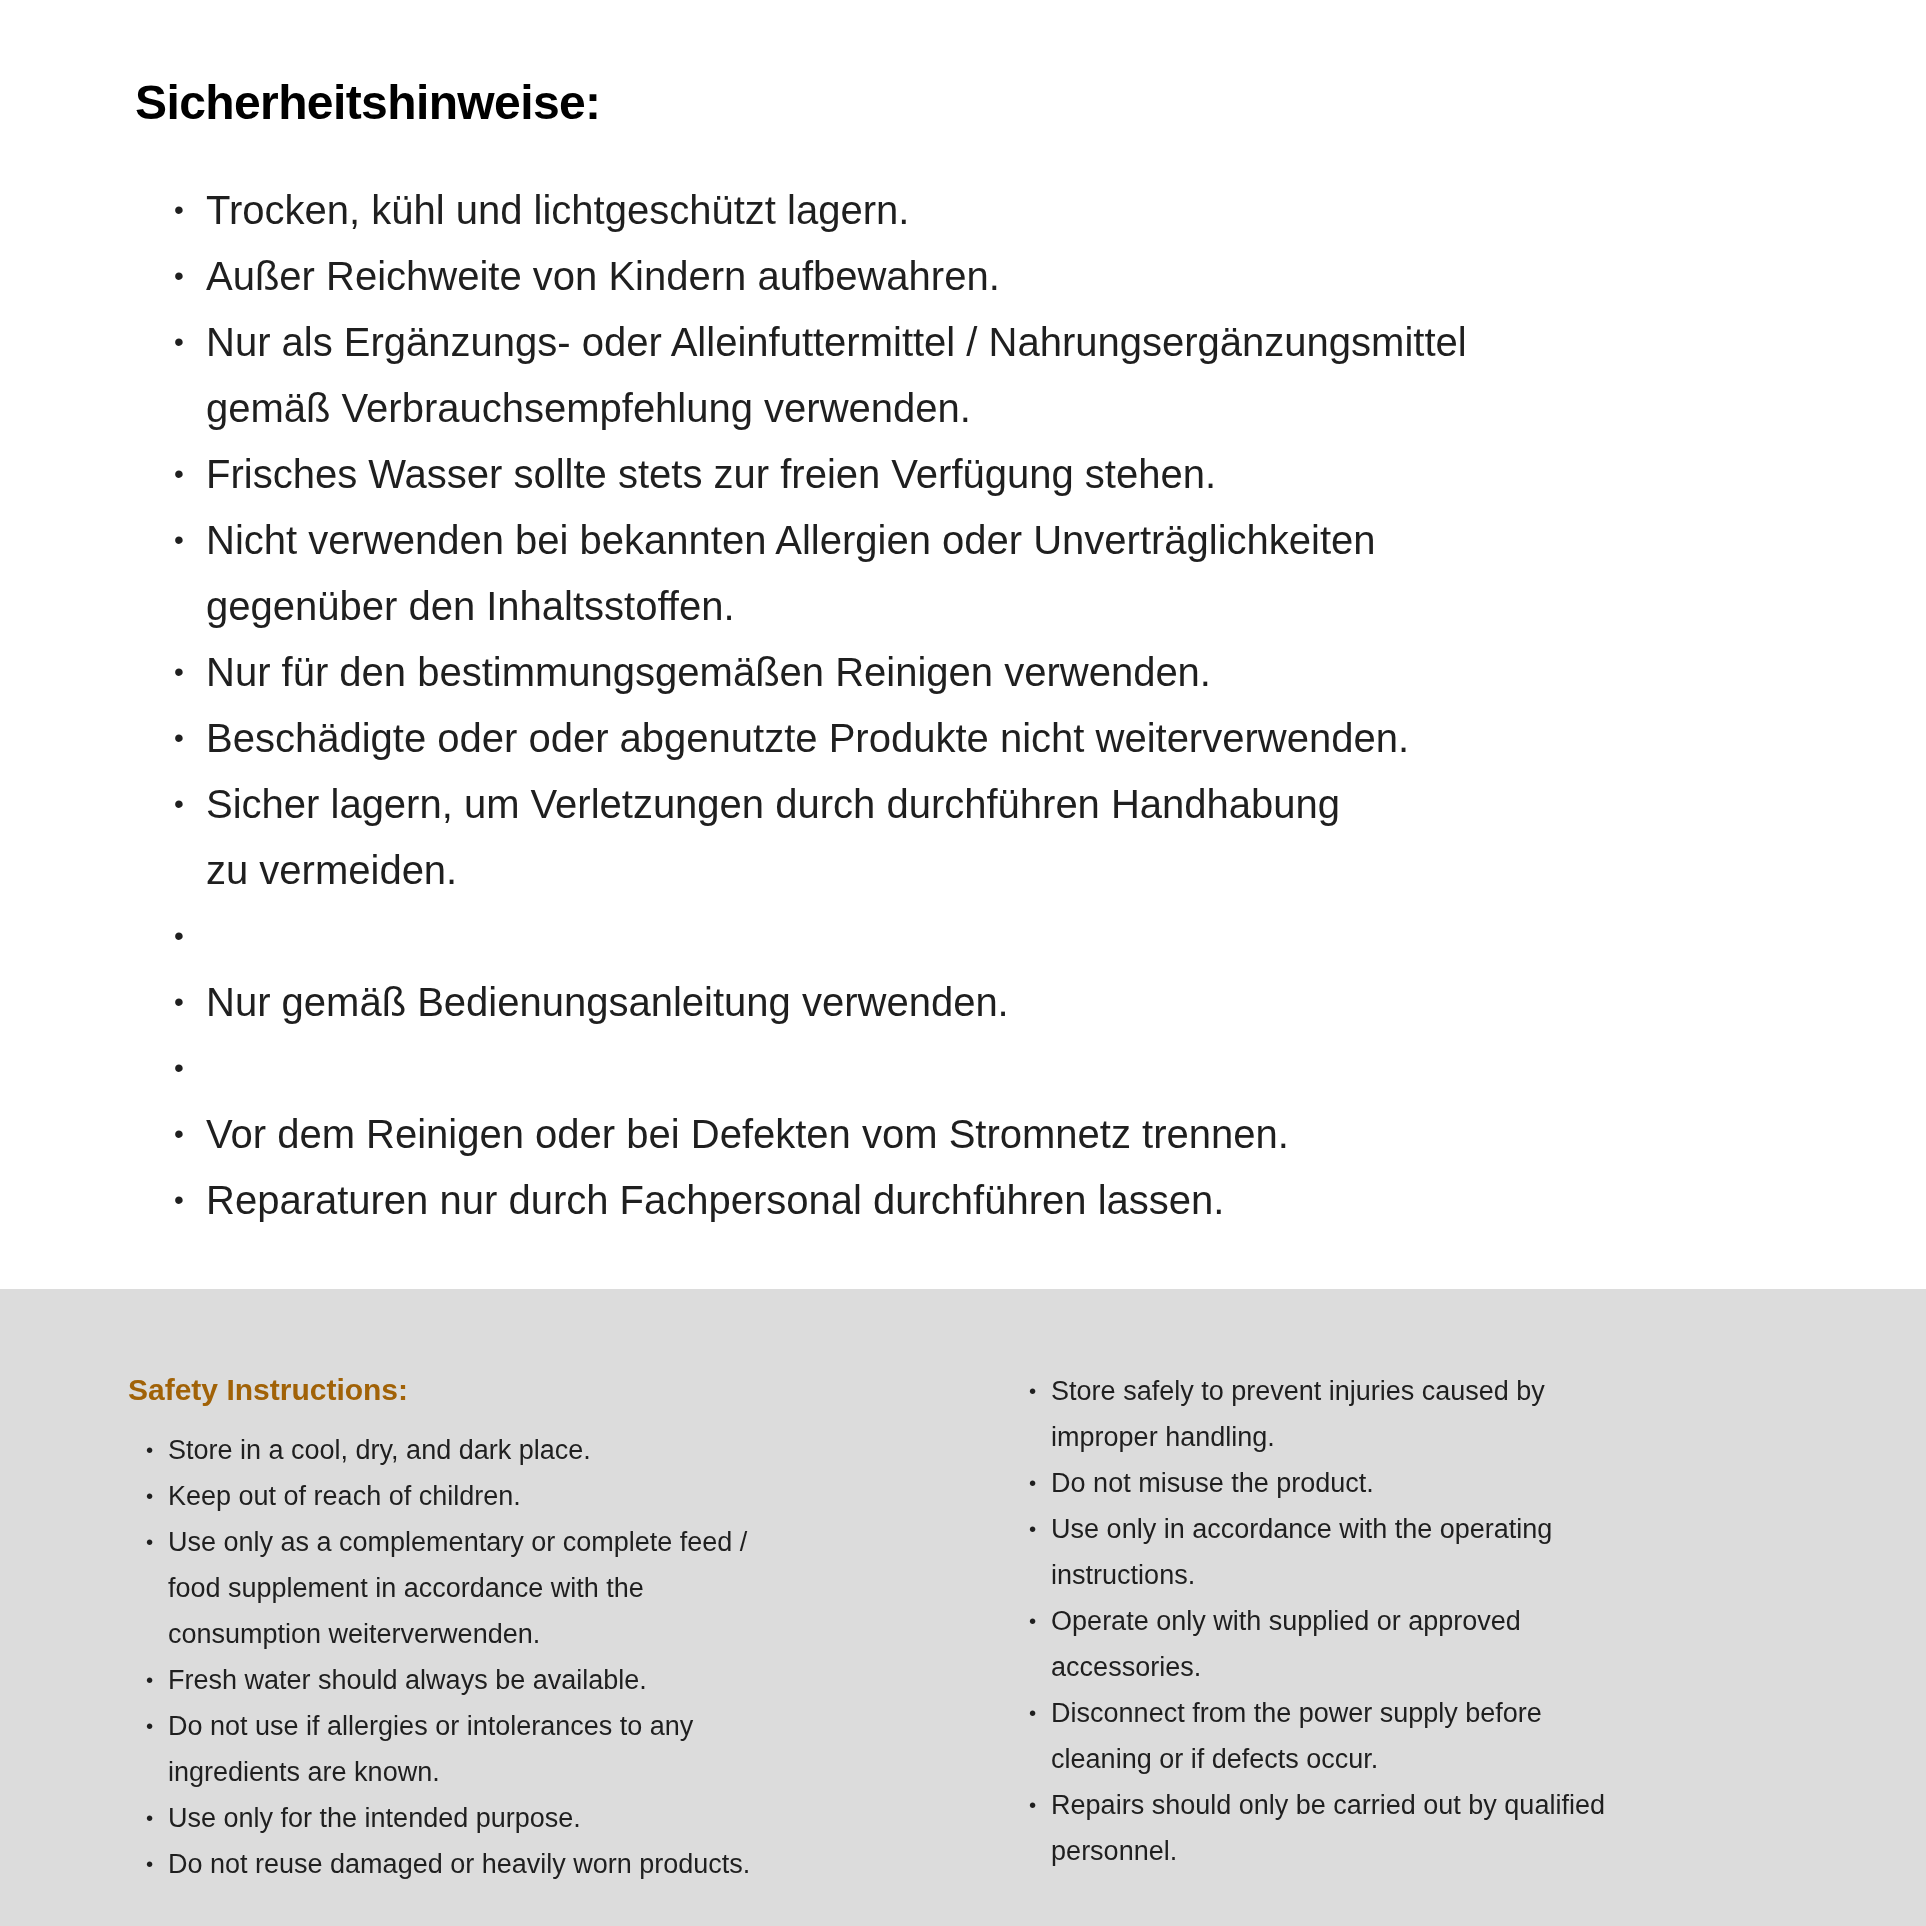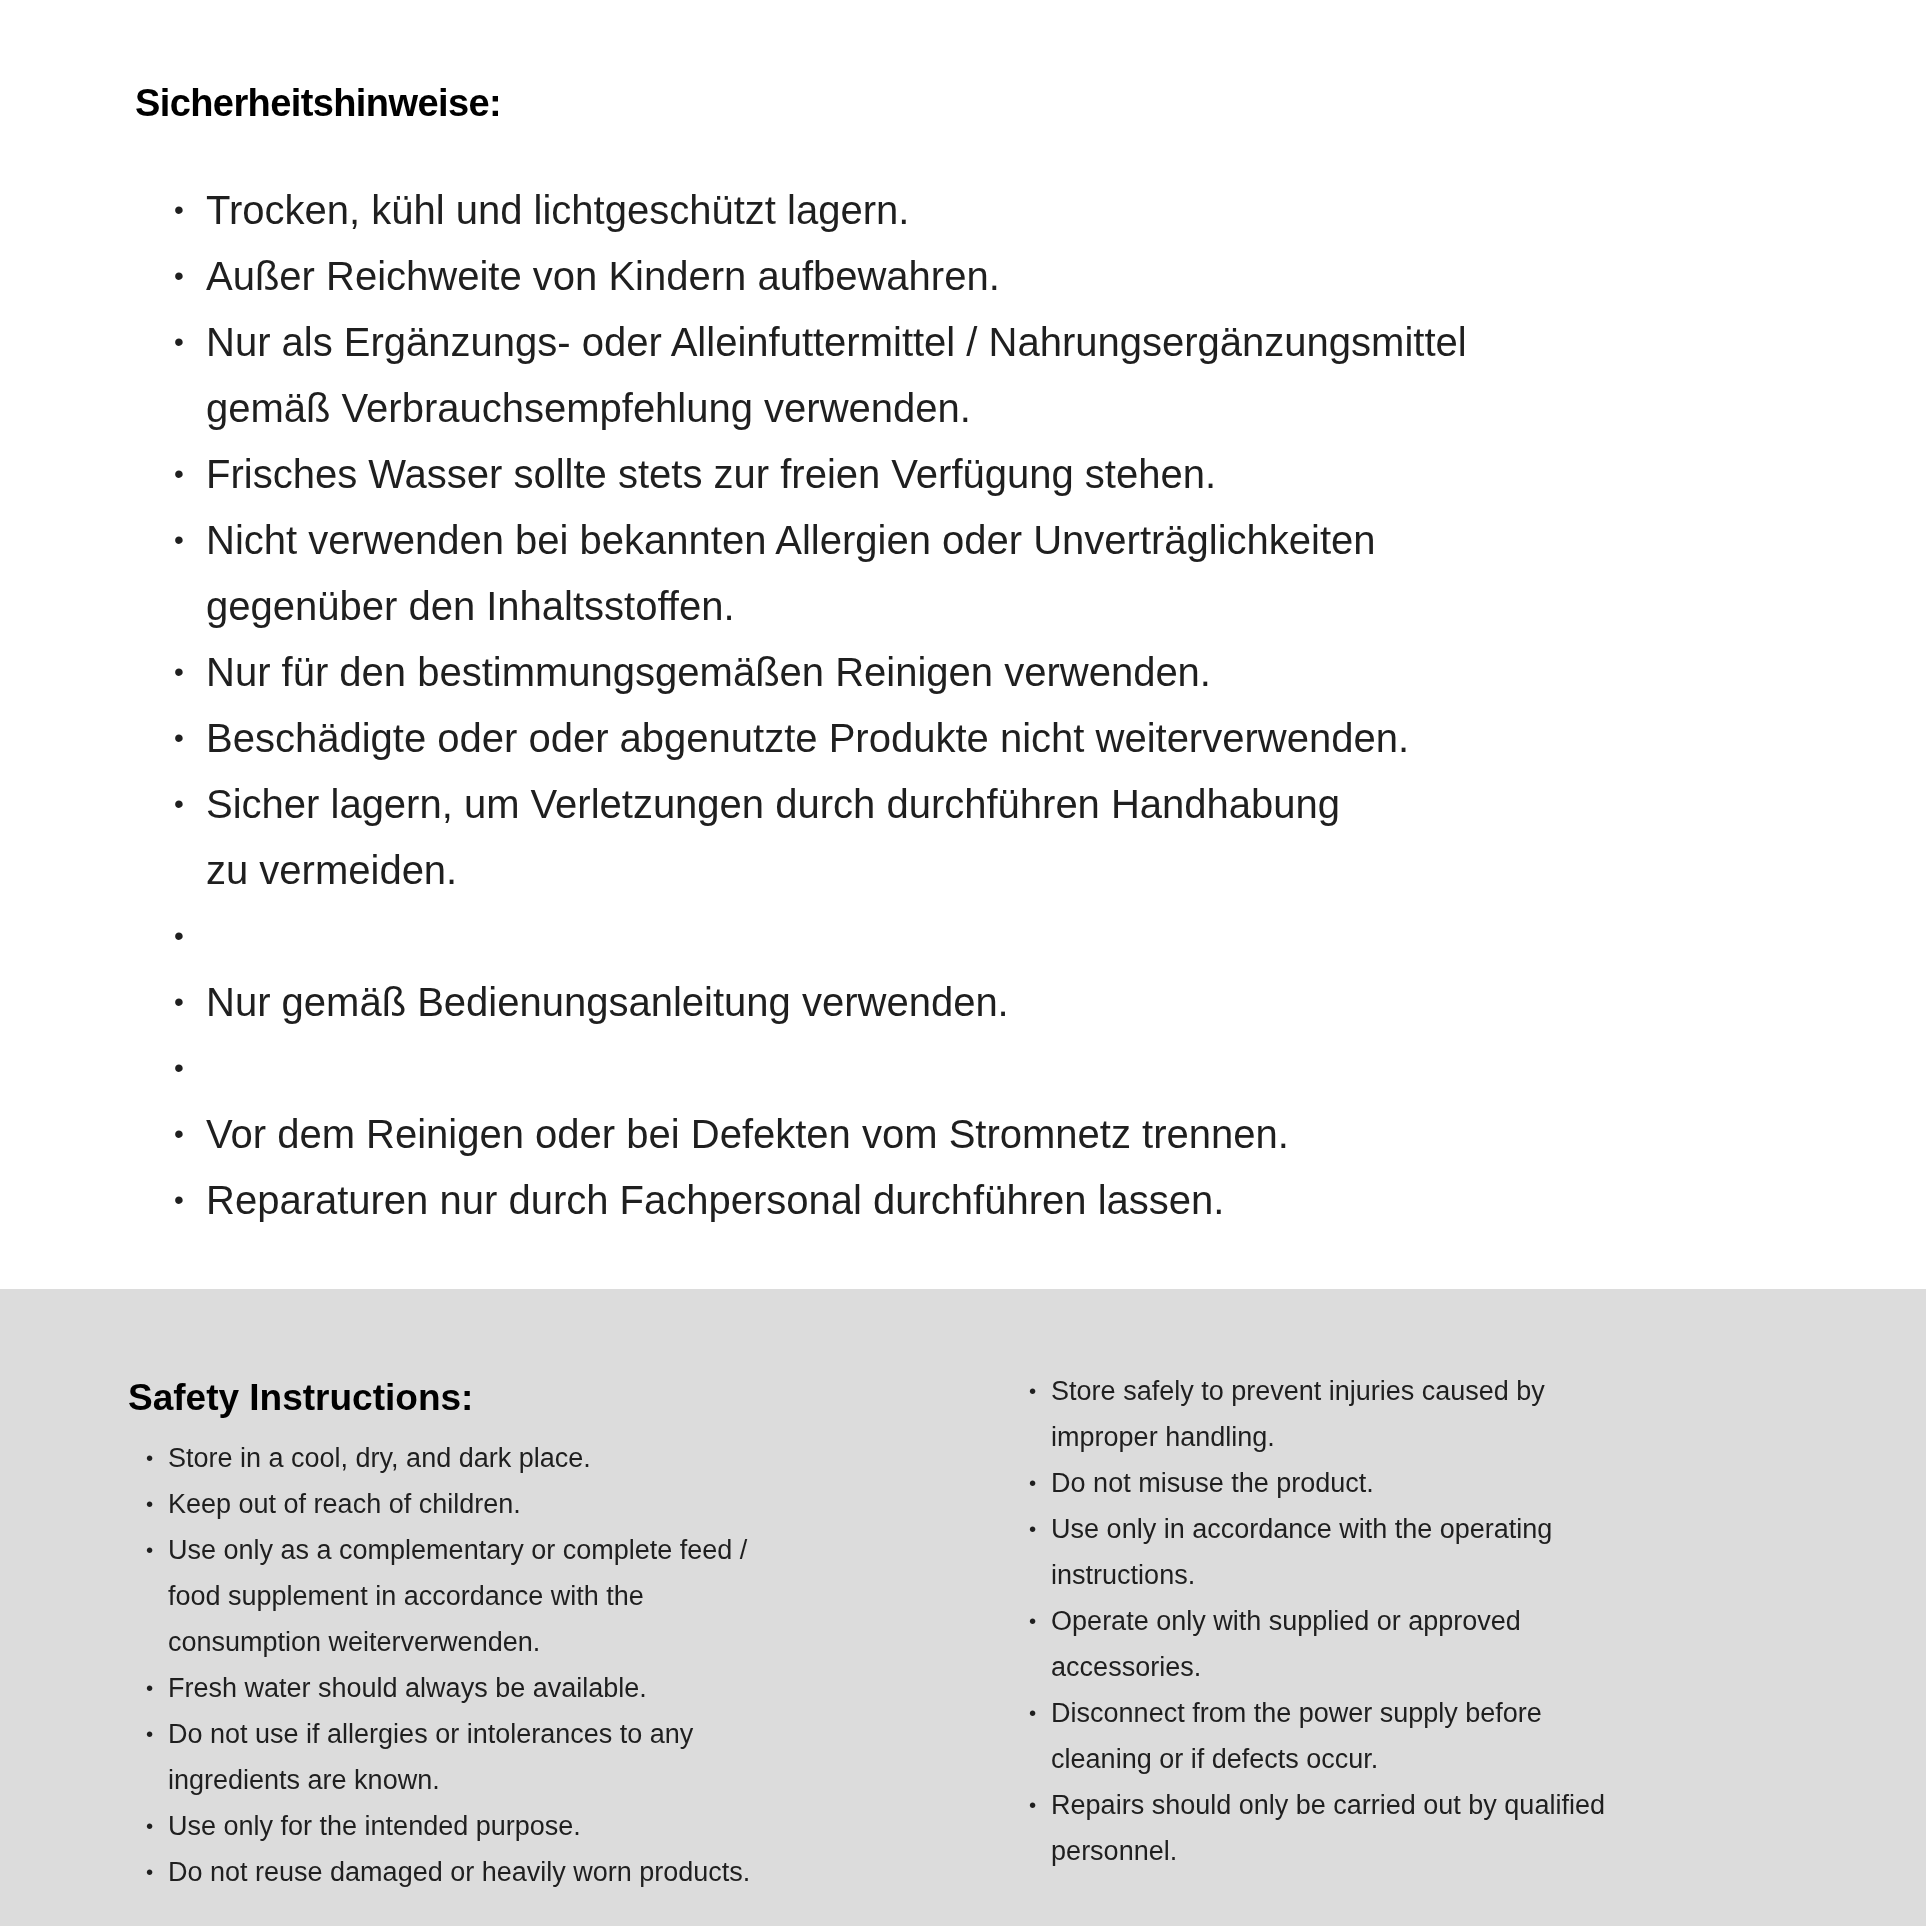--- a/index.html
+++ b/index.html
@@ -14,21 +14,21 @@
   }
   .section-german {
     box-sizing: border-box;
     width: 1926px;
     height: 1289px;
     background: #ffffff;
     padding: 74px 77px 0 135px;
   }
   .german-title {
     margin: 0 0 45px 0;
-    font-size: 38px;
+    font-size: 48px;
     line-height: 58px;
     font-weight: 700;
     color: #000000;
     letter-spacing: -0.6px;
   }
   ul.bullets {
     margin: 0;
     padding: 0;
     list-style: none;
   }
@@ -56,25 +56,25 @@
     display: flex;
     align-items: flex-start;
   }
   .col-left {
     flex: 0 0 896px;
   }
   .col-right {
     flex: 1;
   }
   .english-title {
-    margin: 12px 0 19px 0;
-    font-size: 37px;
+    margin: 4px 0 19px 0;
+    font-size: 30px;
     line-height: 36px;
     font-weight: 700;
-    color: #000000;
+    color: #a16207;
   }
   .section-english ul.bullets li {
     display: flex;
     align-items: flex-start;
     font-size: 27px;
     line-height: 46px;
   }
   .col-left ul.bullets li { padding-left: 18px; }
   .col-right ul.bullets li { padding-left: 5.1px; }
   .section-english .marker {

